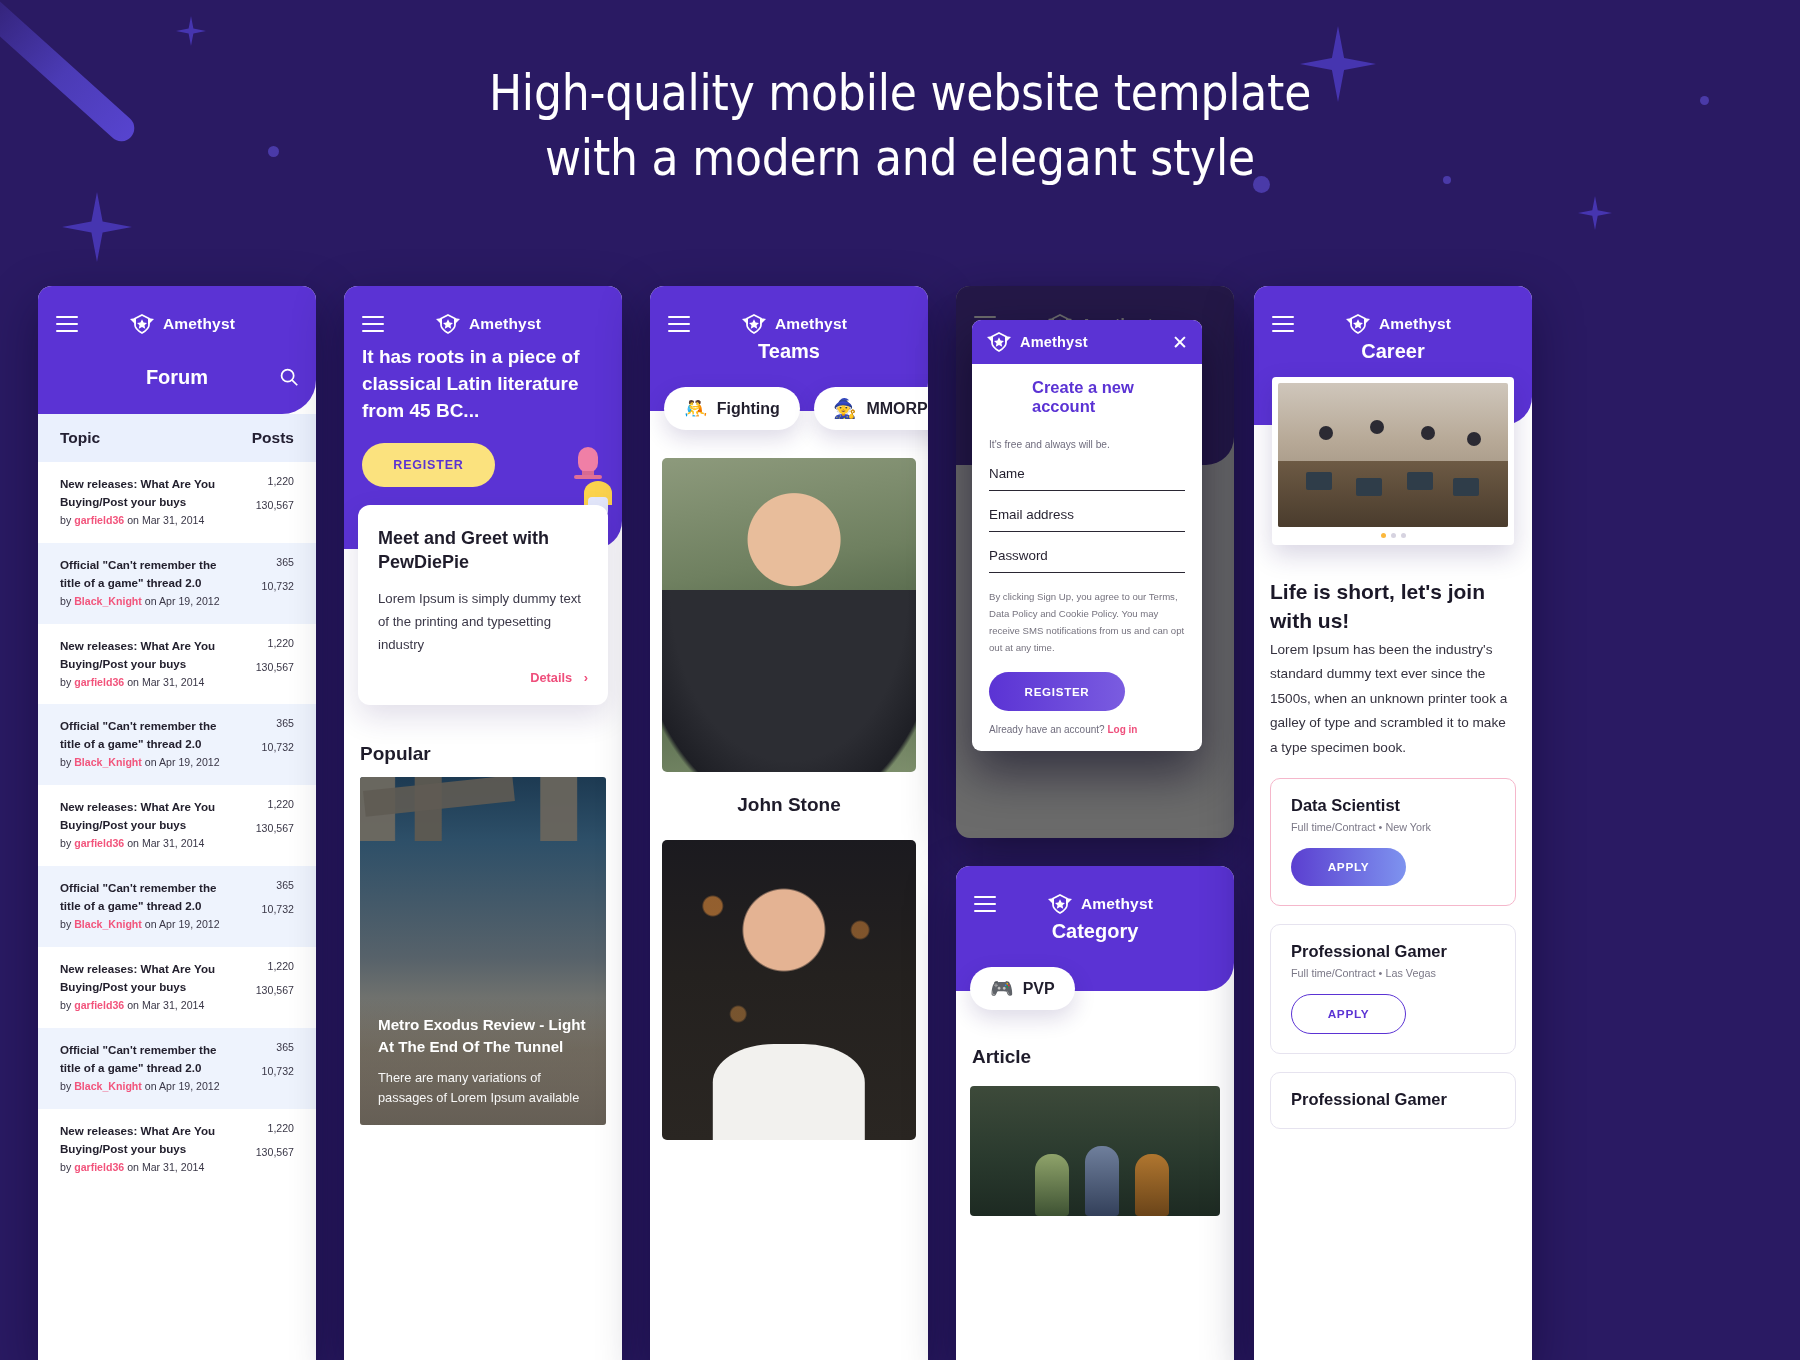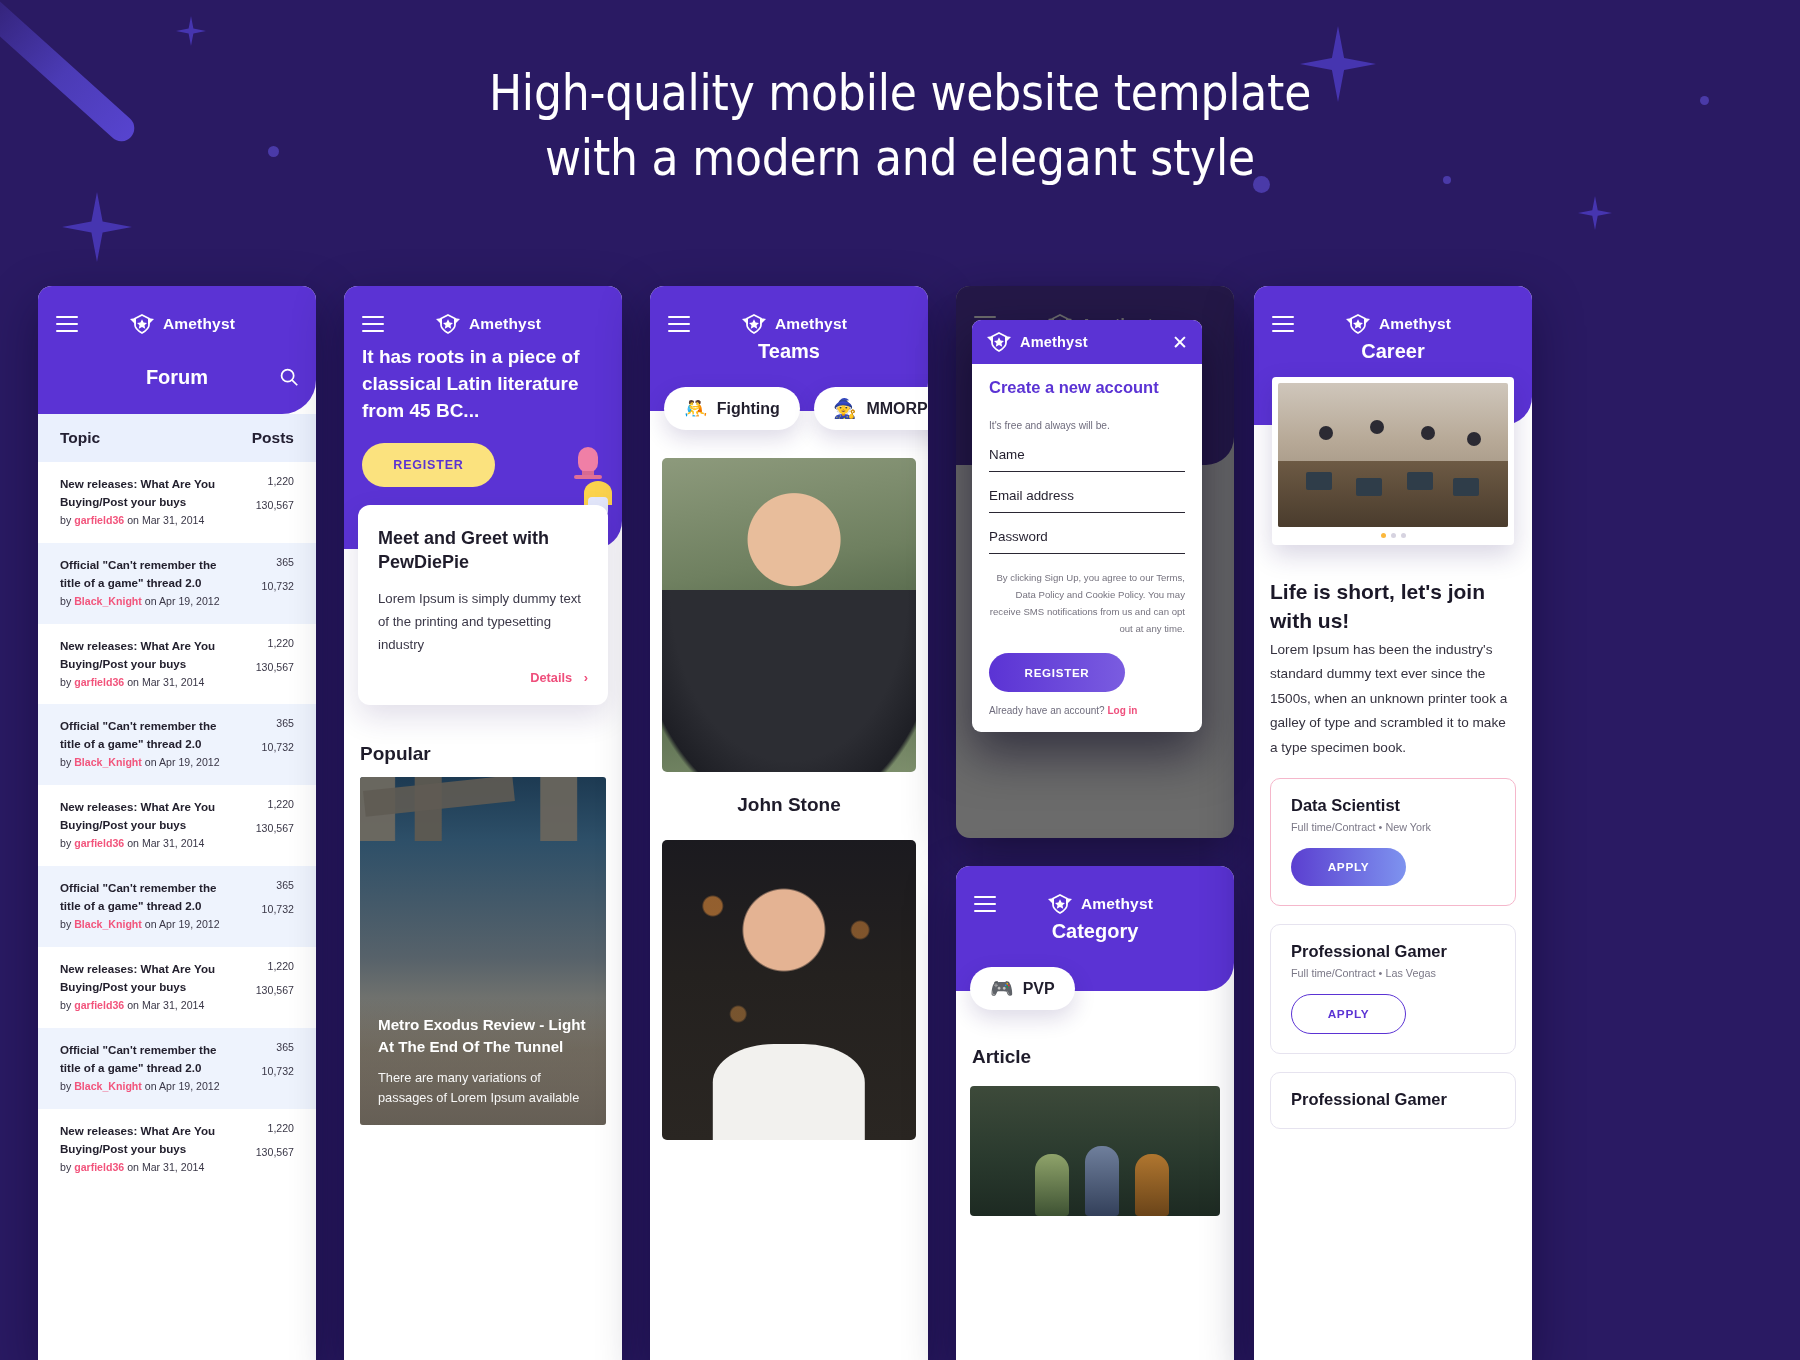--- a/index.html
+++ b/index.html
@@ -157,30 +157,30 @@
     box-shadow: 0 22px 48px rgba(8,3,30,0.55);
     overflow: hidden; z-index: 40;
   }
   .modal-bar {
     background: #5b33d4; display: flex; align-items: center;
     padding: 12px 14px; gap: 8px;
   }
   .modal-bar .brand-name { font-size: 14.5px; }
   .modal-x { margin-left: auto; color: #fff; font-size: 19px; line-height: 1; cursor: pointer; font-weight: 300; }
   .modal-body { padding: 14px 17px 16px 17px; }
-  .modal-h { color: #5b33d4; font-size: 16.5px; font-weight: 700; }
+  .modal-h { color: #5b33d4; font-size: 16.5px; font-weight: 700; margin-left: 43px; }
   .modal-sub { color: #6f6c7d; font-size: 10.2px; margin-top: 23px; }
   .field {
     margin-top: 16px; border: none; border-bottom: 1.4px solid #2a2733;
     width: 100%; font-size: 13.4px; color: #1d1a28; padding: 0 0 9px 0;
     background: transparent; outline: none;
     font-family: "Liberation Sans", sans-serif;
   }
   .field::placeholder { color: #231f2e; }
-  .terms { font-size: 9.6px; color: #76737f; line-height: 1.78; margin-top: 15px; text-align: right; }
+  .terms { font-size: 9.6px; color: #76737f; line-height: 1.78; margin-top: 15px; }
   .btn-register-purple {
     margin-top: 16px; background: linear-gradient(90deg,#5b33d4,#7a5ce0);
     color: #fff; font-weight: 700; font-size: 11.6px; letter-spacing: .7px;
     border: none; border-radius: 22px; padding: 13px 0; width: 136px; cursor: pointer;
   }
   .have-acct { font-size: 10px; color: #6f6c7d; margin-top: 13px; }
   .have-acct a { color: #ef4f7c; font-weight: 700; text-decoration: none; cursor: pointer; }
 
   
   .career-photo-wrap {

